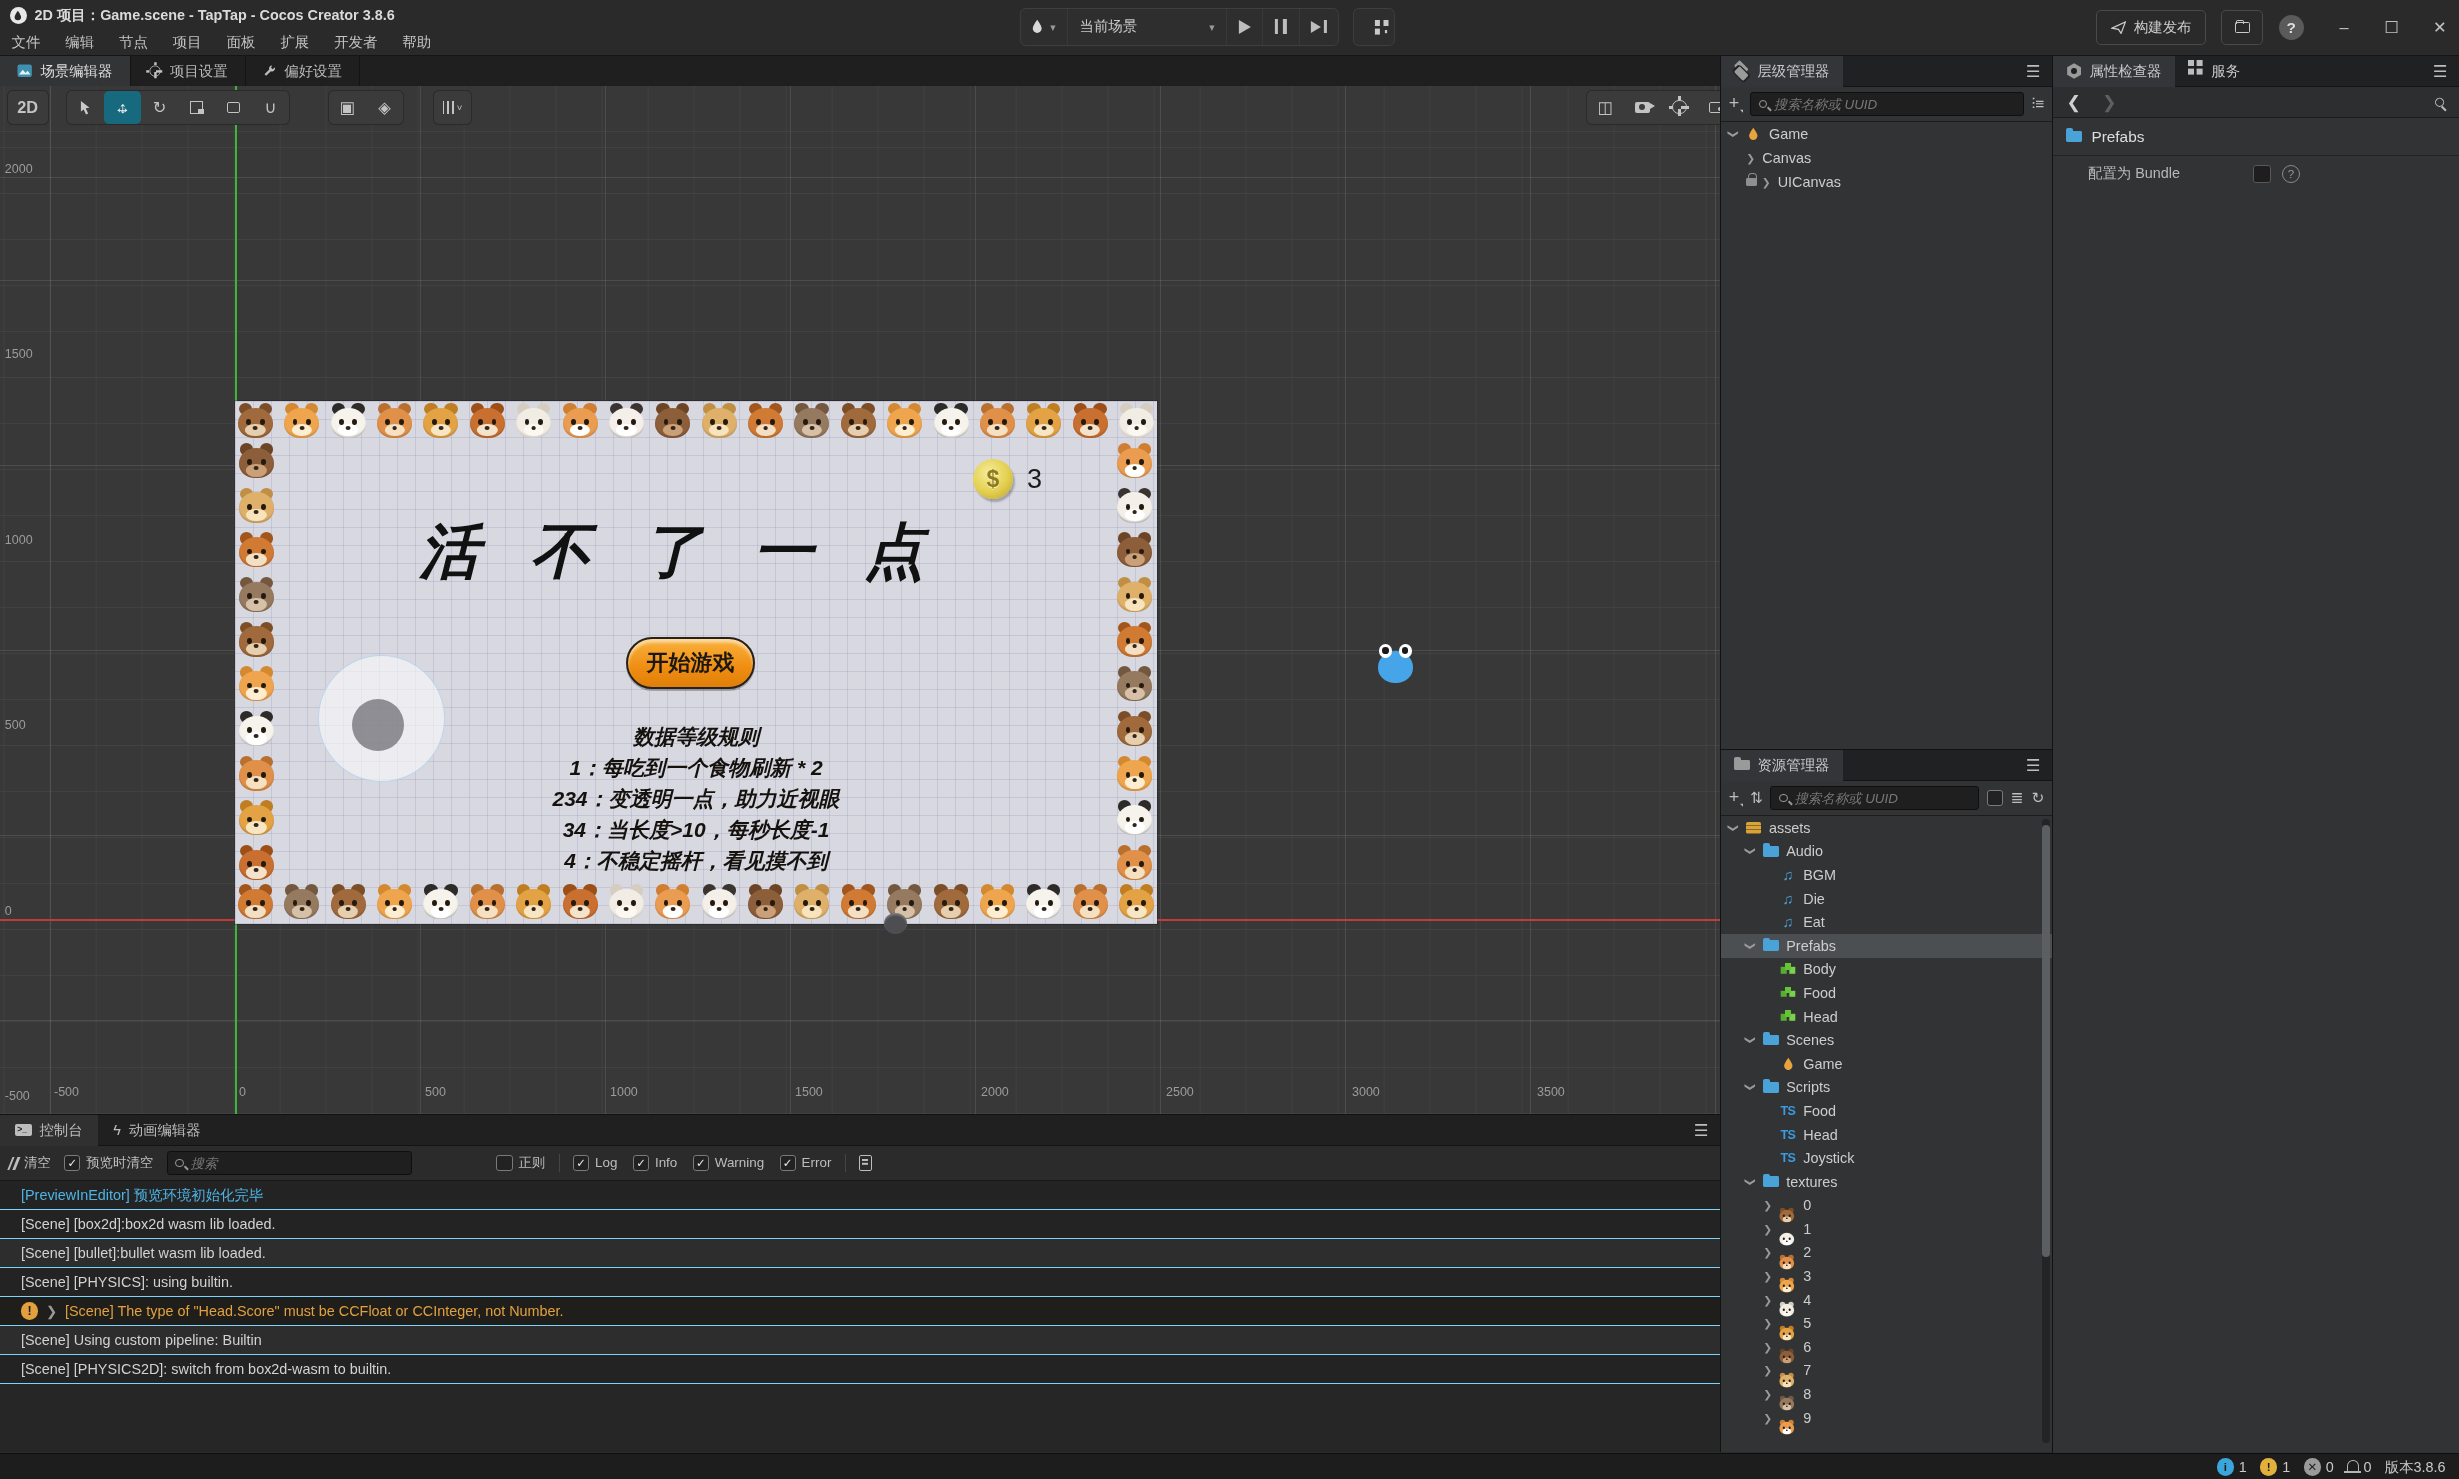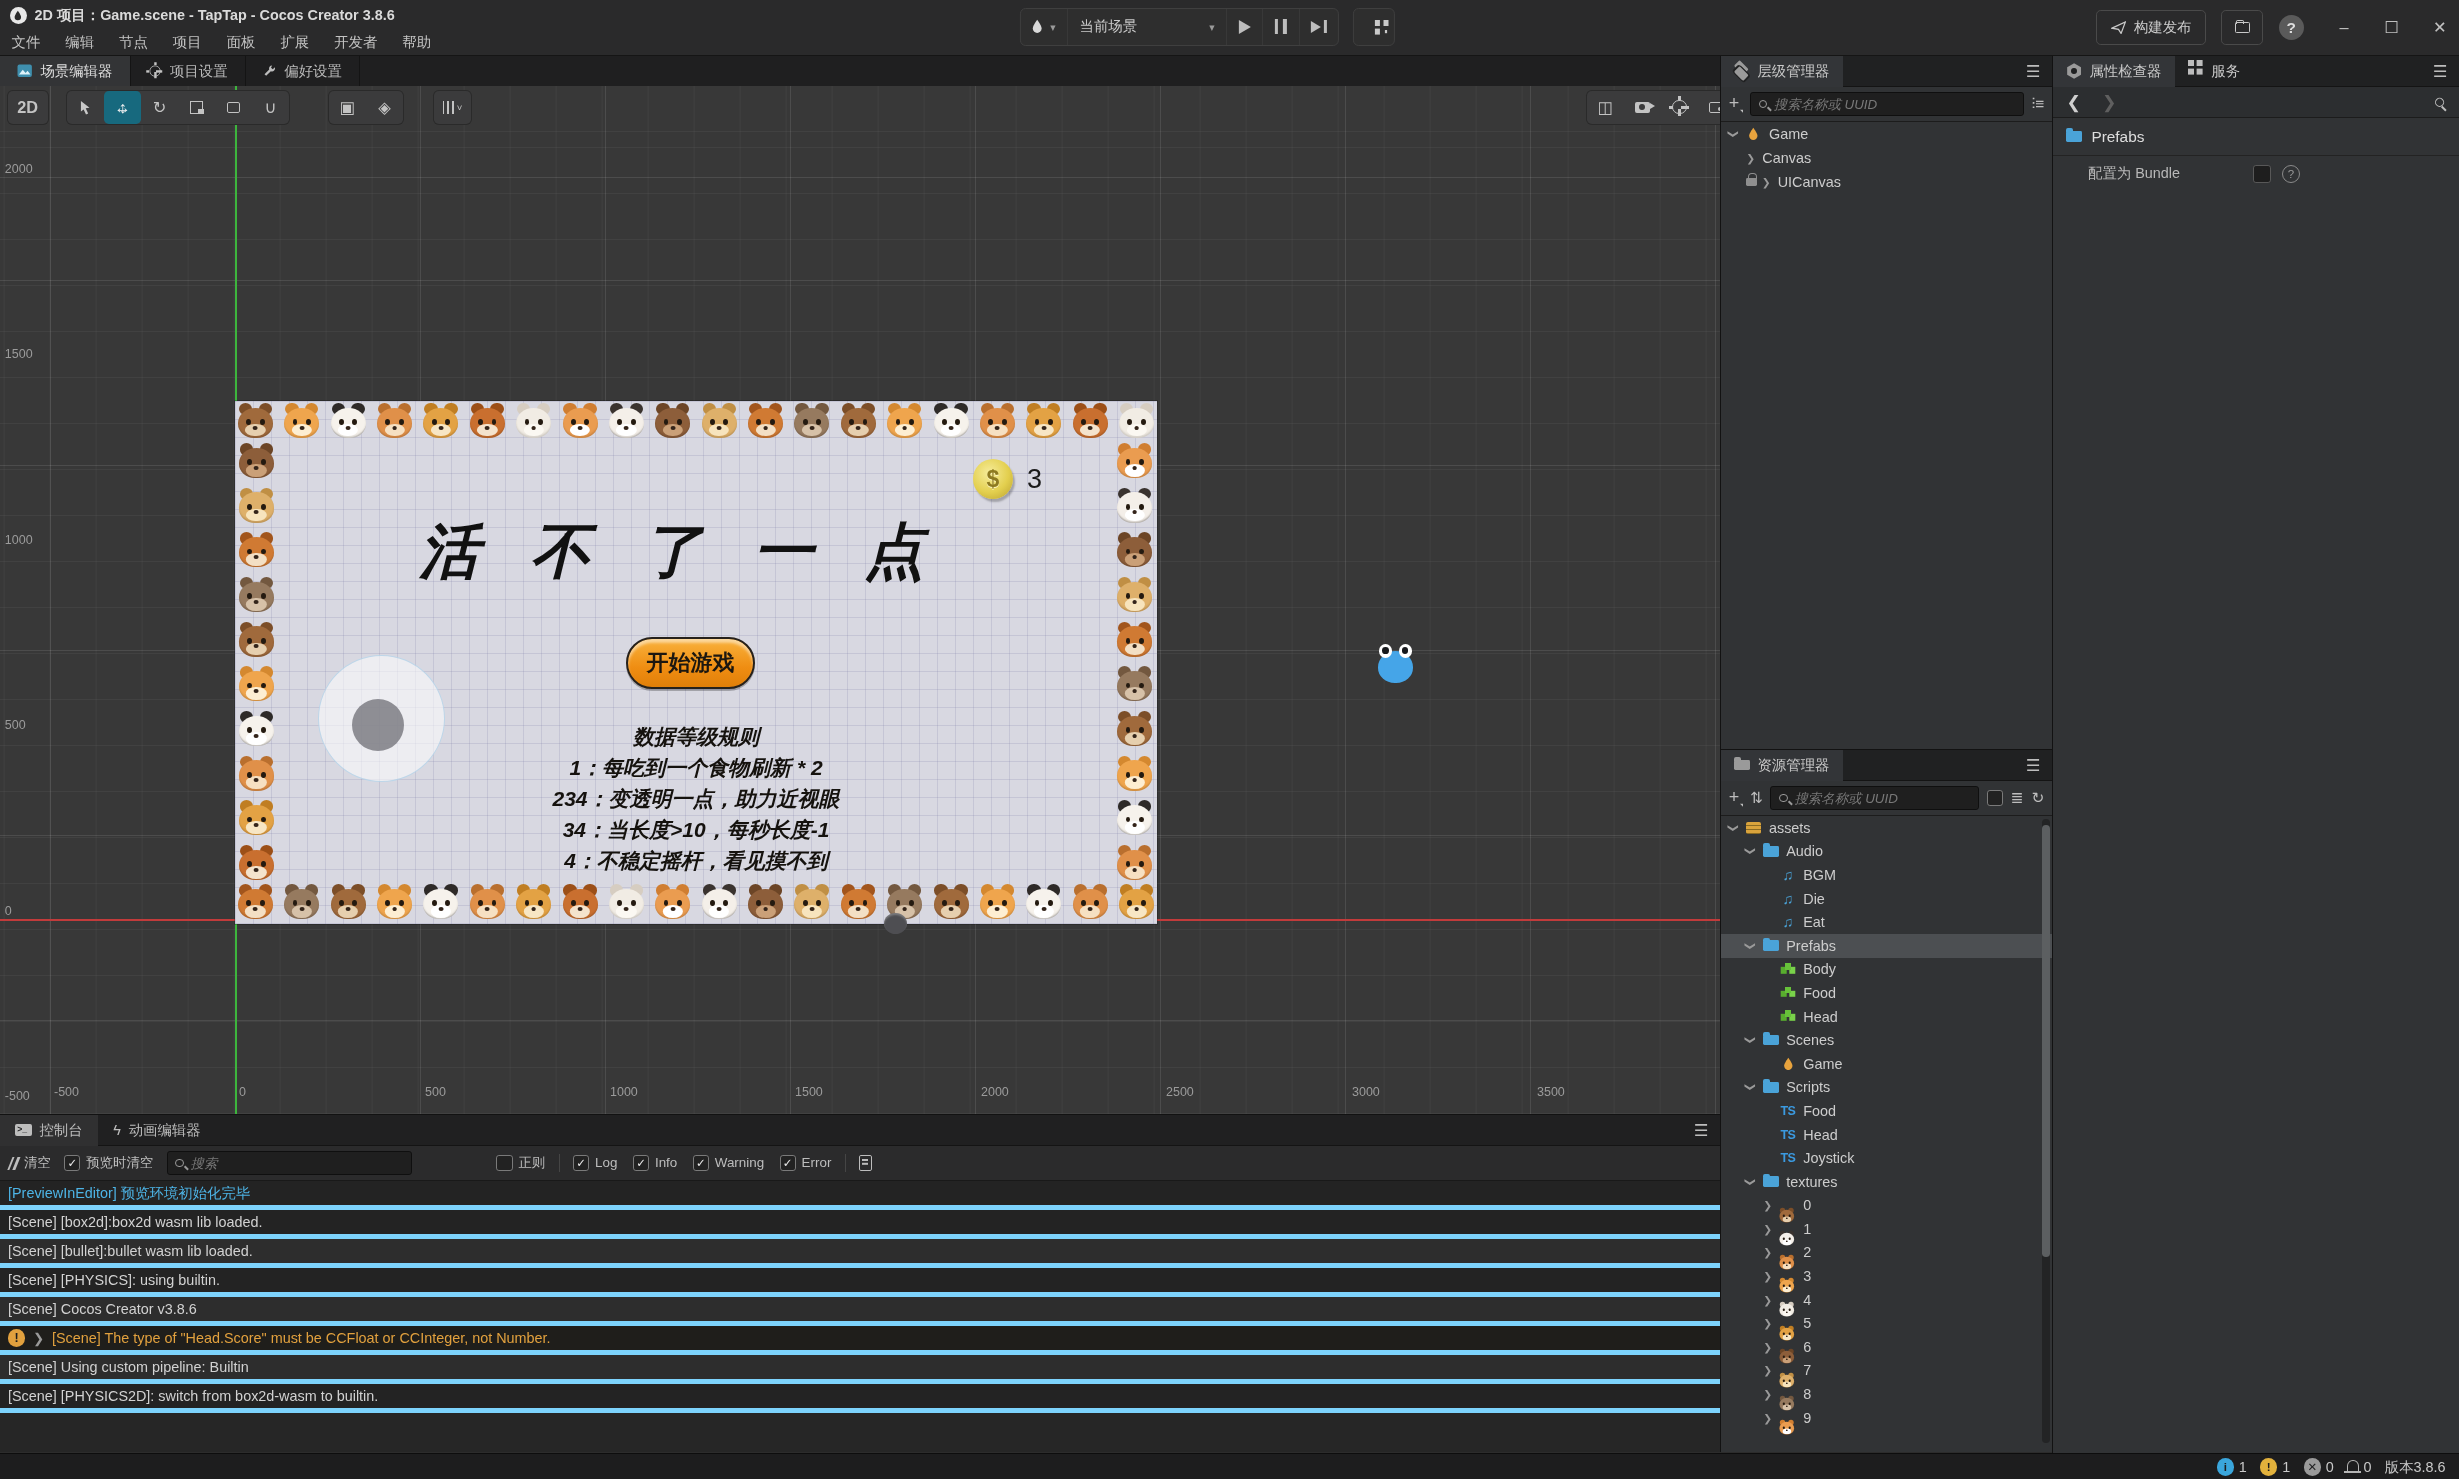--- a/index.html
+++ b/index.html
@@ -135,21 +135,21 @@
   .lab-cb { display:flex; align-items:center; gap:5.8px; }
   .search-box { display:flex; align-items:center; gap:6.7px; background:#1f1f1f; border:1px solid #0f0f0f; border-radius:2.9px; height:24px; padding:0 7.7px; }
   .search-box input { background:transparent; border:none; outline:none; color:#cfcfcf; font-size:13.4px; font-style:italic; width:100%; }
   .search-box input::placeholder { color:#787878; font-style:italic; }
   .i-mag { width:8.6px; height:8.6px; border:1.6px solid #9a9a9a; border-radius:50%; position:relative; flex:0 0 auto; }
   .i-mag::after { content:""; position:absolute; left:7.7px; top:7.7px; width:4.8px; height:1.7px; background:#9a9a9a; transform:rotate(45deg); }
   .c-sep { width:1px; height:17.3px; background:#454545; }
   .i-doc { width:12.5px; height:15.4px; border:1.4px solid #bdbdbd; border-radius:1.9px; position:relative; }
   .i-doc::before { content:""; position:absolute; left:1.9px; top:2.9px; width:5.8px; height:1.4px; background:#bdbdbd; box-shadow:0 3.8px 0 #bdbdbd; }
   #log-list { }
-  .log-row { height:29px; display:flex; align-items:center; padding:0 8px; font-size:14.4px; color:#d2d2d2; border-bottom:5px solid #7dd3fc; gap:7.7px; }
+  .log-row { height:29px; display:flex; align-items:center; padding:0 21px; font-size:14.4px; color:#d2d2d2; border-bottom:1px solid #7dd3fc; gap:7.7px; }
   .log-row.odd { background:#2d2d2d; } .log-row.even { background:#232323; }
   .log-row.info-blue { color:#4db4e6; }
   .log-row.warning { color:#e2a13e; background:#1f1e1b; }
   .warn-badge { width:17.3px; height:17.3px; border-radius:50%; background:#e2a13e; color:#1d1d1d; font-weight:bold; font-size:12.5px; display:inline-flex; align-items:center; justify-content:center; flex:0 0 auto; }
   .warn-chev { color:#9a9a9a; font-size:13.4px; }
 
   
   .panel { position:absolute; background:#313335; border-left:1.9px solid #121212; }
   .p-header { height:31px; background:#202122; display:flex; align-items:center; position:relative; border-bottom:1px solid #141414; }
   .p-tab { height:31px; display:flex; align-items:center; gap:7.7px; padding:0 13.4px; font-size:14.4px; color:#c9c9c9; }
@@ -1073,23 +1073,20 @@
         </div>
         <div class="log-row even">
           <span>[Scene] [box2d]:box2d wasm lib loaded.</span>
         </div>
         <div class="log-row odd">
           <span>[Scene] [bullet]:bullet wasm lib loaded.</span>
         </div>
         <div class="log-row even">
           <span>[Scene] [PHYSICS]: using builtin.</span>
         </div>
-        <div class="log-row odd">
-          <span>[Scene] Cocos Creator v3.8.6</span>
-        </div>
         <div class="log-row even warning">
           <span class="warn-badge">!</span>
           <span class="warn-chev">❯</span>
           <span>[Scene] The type of "Head.Score" must be CCFloat or CCInteger, not Number.</span>
         </div>
         <div class="log-row odd">
           <span>[Scene] Using custom pipeline: Builtin</span>
         </div>
         <div class="log-row even">
           <span>[Scene] [PHYSICS2D]: switch from box2d-wasm to builtin.</span>

